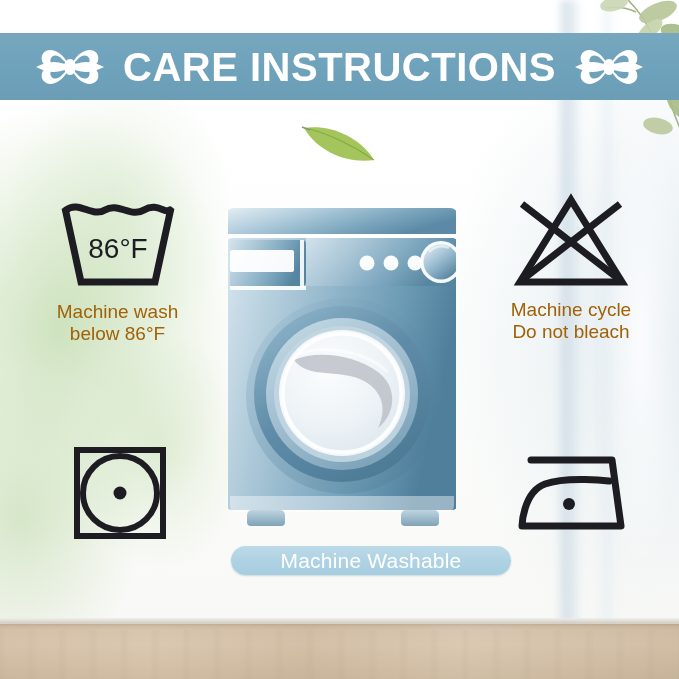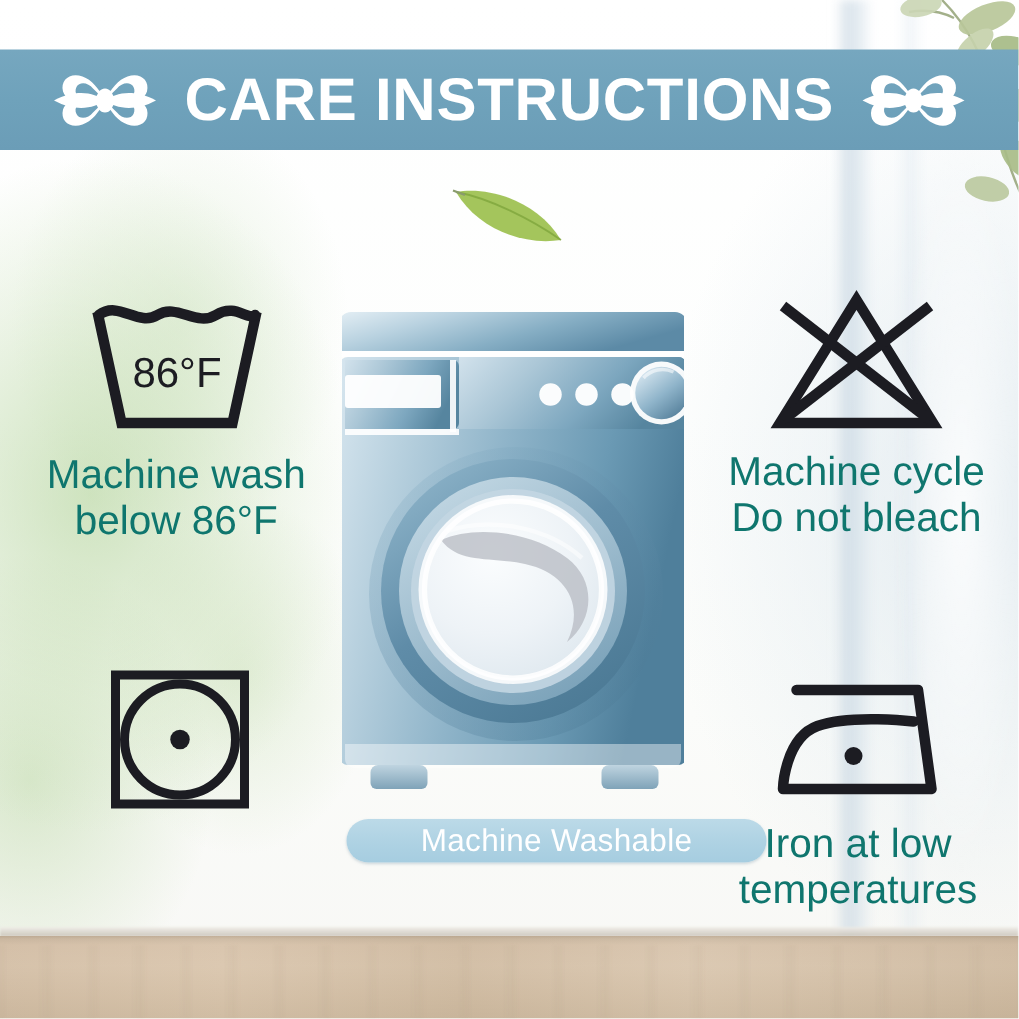--- a/index.html
+++ b/index.html
@@ -71,21 +71,21 @@
   .banner-title {
     color:#ffffff; font-size:40px; font-weight:bold; letter-spacing:0.5px;
     line-height:1; white-space:nowrap;
   }
   .fleur { flex:0 0 auto; }
 
   
   .cell { position:absolute; z-index:5; text-align:center; }
   .cell .glyph { display:flex; align-items:center; justify-content:center; }
   .cell .cap {
-    font-size:27px; color:#0f766e; line-height:1.16; white-space:pre-line;
+    font-size:19px; color:#a16207; line-height:1.16; white-space:pre-line;
     margin-top:9px;
   }
   #cell-wash   { left:10px;  top:196px; width:215px; }
   #cell-bleach { left:466px; top:190px; width:210px; }
   #cell-dry    { left:12px;  top:443px; width:215px; }
   #cell-iron   { left:468px; top:448px; width:208px; }
 
   
   #machine { position:absolute; left:228px; top:204px; width:228px; height:330px; z-index:4; }
 
@@ -203,22 +203,20 @@
     </div>
   </div>
 
   <div class="cell" id="cell-iron">
     <div class="glyph">
       <svg width="126" height="90" viewBox="0 0 126 90">
         <path d="M22 12 L103 12 L112 78 L13 78 C13 78, 14 44, 36 36 C58 28, 100 33, 100 33" fill="none" stroke="#1c1c22" stroke-width="7" stroke-linejoin="round" stroke-linecap="round"></path>
         <circle cx="60" cy="56" r="6" fill="#1c1c22"></circle>
       </svg>
     </div>
-    <div class="cap">Iron at low
-temperatures</div>
   </div>
 
   <div id="machine">
     <svg width="228" height="330" viewBox="0 0 228 330">
       <defs>
         <linearGradient id="bodyGrad" x1="0" y1="0" x2="1" y2="0.25">
           <stop offset="0%" stop-color="#d7e6ef"></stop>
           <stop offset="22%" stop-color="#b7d0de"></stop>
           <stop offset="50%" stop-color="#8fb4c9"></stop>
           <stop offset="78%" stop-color="#6b9ab4"></stop>

